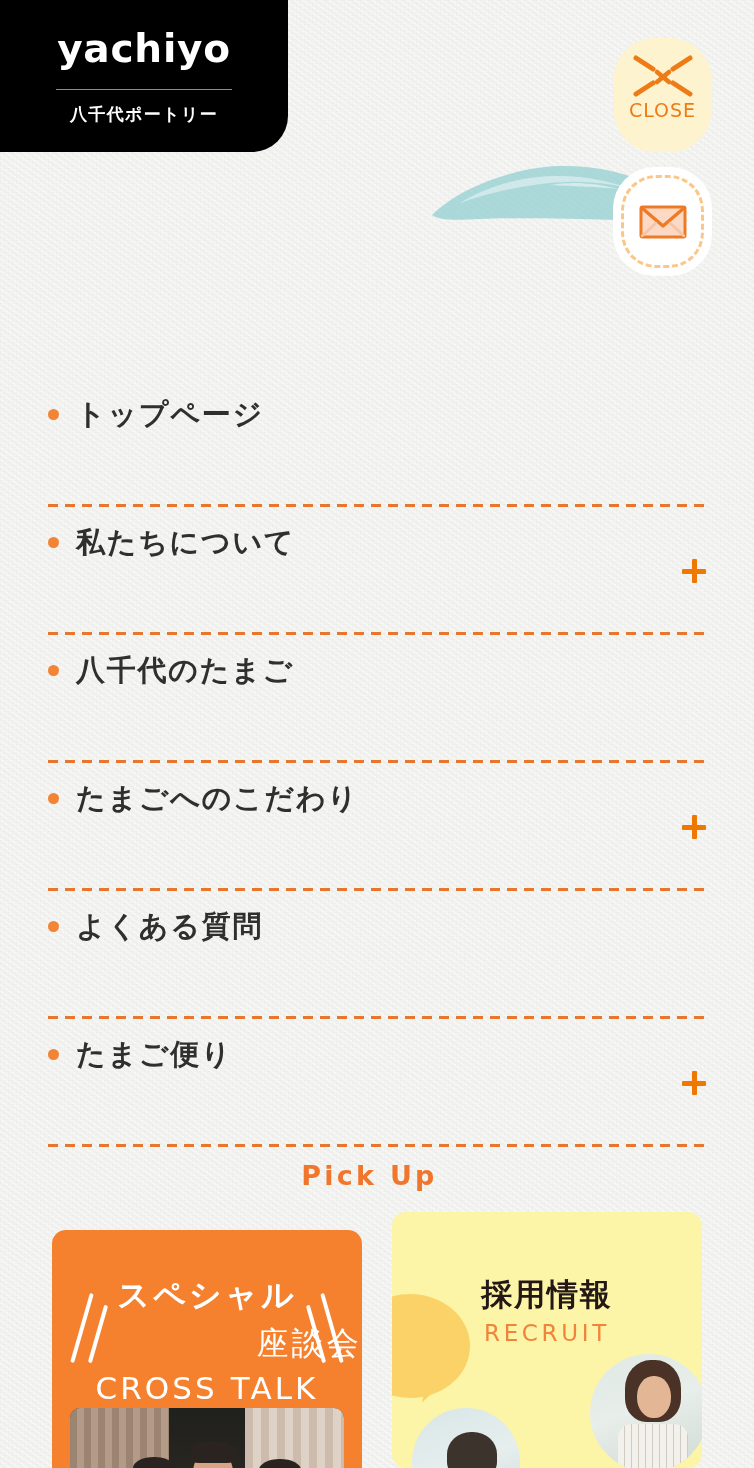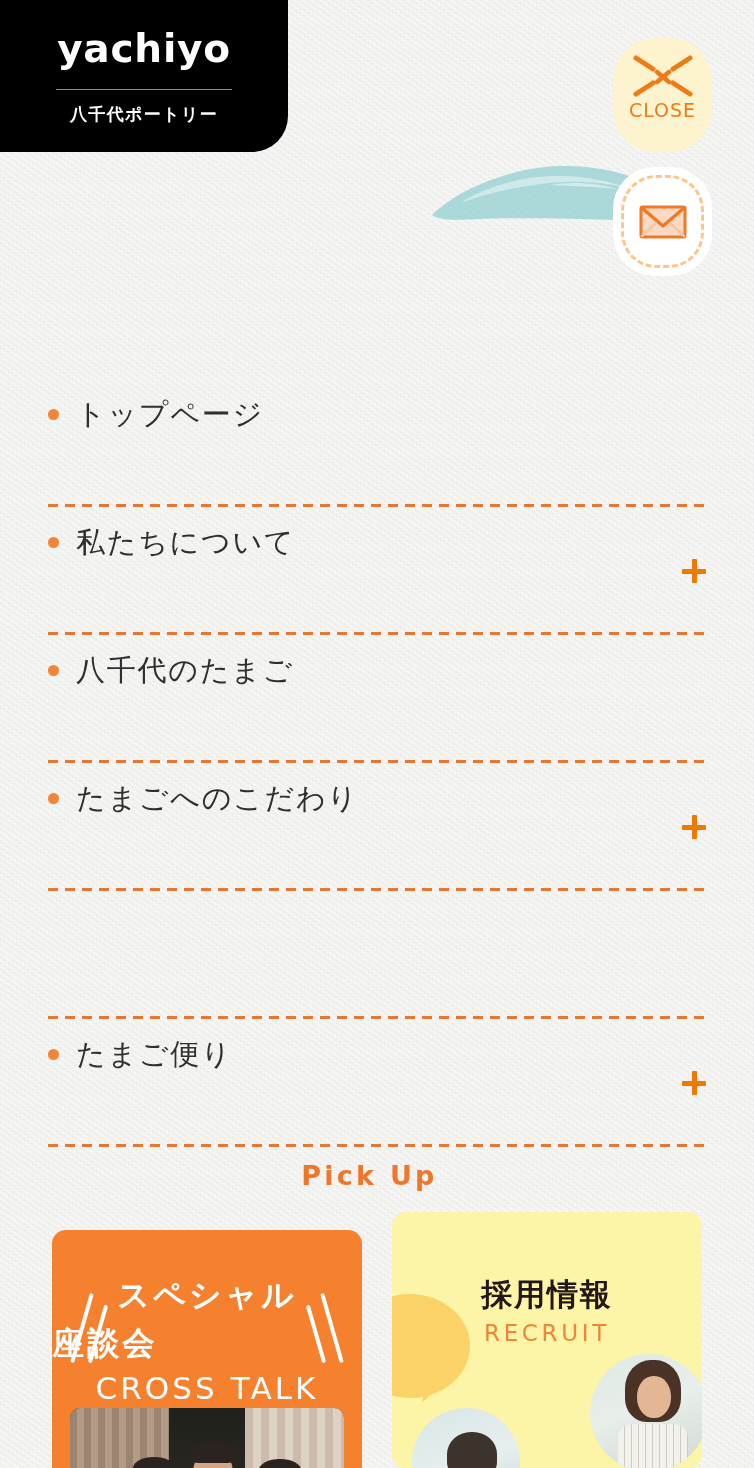--- a/index.html
+++ b/index.html
@@ -178,21 +178,21 @@
     width: 11px;
     height: 11px;
     border-radius: 50%;
     background: #f08437;
     flex: 0 0 auto;
     margin-right: 17px;
   }
   .nav-label {
     color: #2f2f2f;
     font-size: 29px;
-    font-weight: 400;
+    font-weight: 700;
     letter-spacing: 0.06em;
     line-height: 1.2;
     white-space: nowrap;
   }
   .nav-plus {
     position: absolute;
     right: 0;
     top: 50%;
     transform: translateY(-50%);
     width: 24px;
@@ -273,24 +273,24 @@
     text-align: center;
     color: #ffffff;
     font-size: 32px;
     font-weight: 700;
     letter-spacing: 0.10em;
   }
   .cross-jp2 {
     position: absolute;
     left: 0; right: 0;
     top: 92px;
-    text-align: left;
+    text-align: right;
     color: #ffffff;
     font-size: 32px;
-    font-weight: 700;
+    font-weight: 400;
     letter-spacing: 0.10em;
   }
   .cross-en {
     position: absolute;
     left: 0; right: 0;
     top: 140px;
     text-align: center;
     color: #ffffff;
     font-size: 31px;
     font-weight: 400;
@@ -518,20 +518,24 @@
   <div class="nav-item">
     <div class="nav-row">
       <span class="nav-bullet"></span>
       <span class="nav-label">たまごへのこだわり</span>
     </div>
     <span class="nav-plus"></span>
     <div class="nav-divider"></div>
   </div>
 
   <div class="nav-item">
+    <div class="nav-row">
+      <span class="nav-bullet"></span>
+      <span class="nav-label">よくある質問</span>
+    </div>
     <div class="nav-divider"></div>
   </div>
 
   <div class="nav-item">
     <div class="nav-row">
       <span class="nav-bullet"></span>
       <span class="nav-label">たまご便り</span>
     </div>
     <span class="nav-plus"></span>
     <div class="nav-divider"></div>

